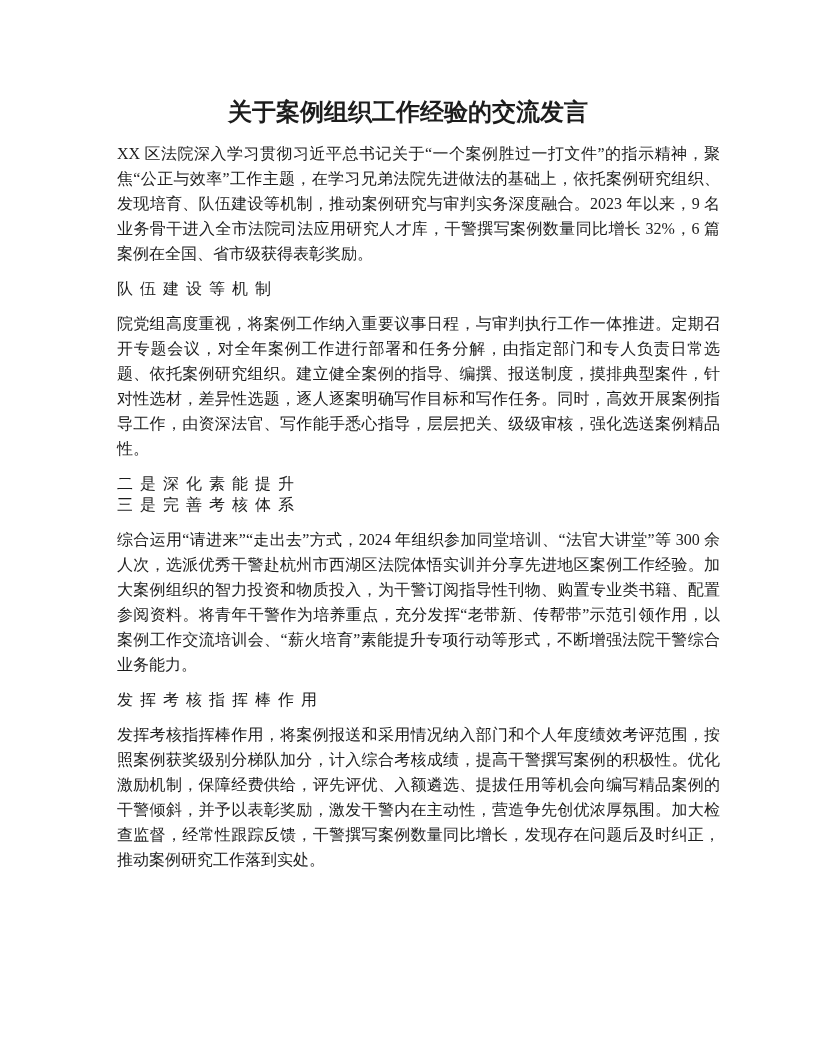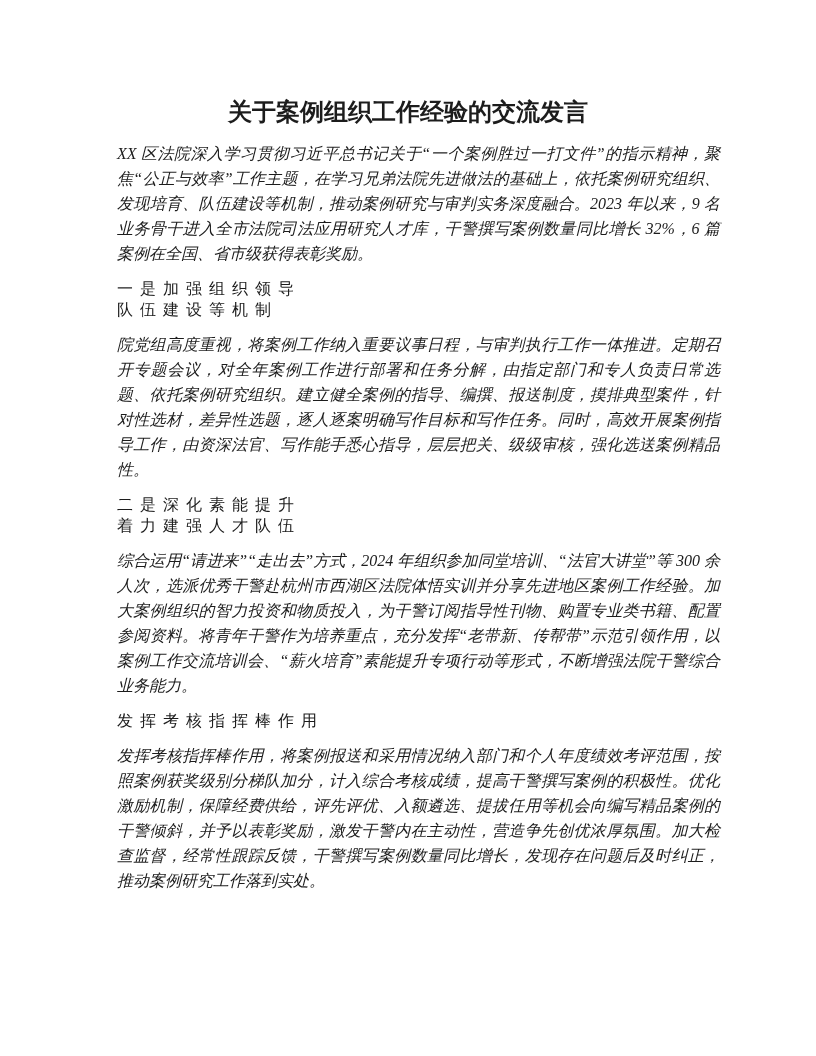--- a/index.html
+++ b/index.html
@@ -26,48 +26,46 @@
     margin: 0 0 12px 0;
   }
   .doc-body {
     display: block;
   }
   .para {
     font-size: 16px;
     line-height: 25px;
     text-align: justify;
     margin: 0 0 12px 21px;
-    font-style: italic;
   }
   .sec-heading {
     font-size: 16px;
     font-weight: 400;
     line-height: 21px;
     letter-spacing: 7px;
     margin: 0 0 12px 21px;
   }
   .sec-heading .heading-line {
     display: block;
   }
 </style>
 </head>
 <body>
 
 <div class="page">
   <h1 class="doc-title">关于案例组织工作经验的交流发言</h1>
   <main class="doc-body" id="doc-body">
       <p class="para">XX 区法院深入学习贯彻习近平总书记关于“一个案例胜过一打文件”的指示精神，聚焦“公正与效率”工作主题，在学习兄弟法院先进做法的基础上，依托案例研究组织、发现培育、队伍建设等机制，推动案例研究与审判实务深度融合。2023 年以来，9 名业务骨干进入全市法院司法应用研究人才库，干警撰写案例数量同比增长 32%，6 篇案例在全国、省市级获得表彰奖励。</p>
       <h2 class="sec-heading">
-        <span class="heading-line">一是加强组织领导</span>
         <span class="heading-line">队伍建设等机制</span>
       </h2>
       <p class="para">院党组高度重视，将案例工作纳入重要议事日程，与审判执行工作一体推进。定期召开专题会议，对全年案例工作进行部署和任务分解，由指定部门和专人负责日常选题、依托案例研究组织。建立健全案例的指导、编撰、报送制度，摸排典型案件，针对性选材，差异性选题，逐人逐案明确写作目标和写作任务。同时，高效开展案例指导工作，由资深法官、写作能手悉心指导，层层把关、级级审核，强化选送案例精品性。</p>
       <h2 class="sec-heading">
         <span class="heading-line">二是深化素能提升</span>
-        <span class="heading-line">着力建强人才队伍</span>
+        <span class="heading-line">三是完善考核体系</span>
       </h2>
       <p class="para">综合运用“请进来”“走出去”方式，2024 年组织参加同堂培训、“法官大讲堂”等 300 余人次，选派优秀干警赴杭州市西湖区法院体悟实训并分享先进地区案例工作经验。加大案例组织的智力投资和物质投入，为干警订阅指导性刊物、购置专业类书籍、配置参阅资料。将青年干警作为培养重点，充分发挥“老带新、传帮带”示范引领作用，以案例工作交流培训会、“薪火培育”素能提升专项行动等形式，不断增强法院干警综合业务能力。</p>
       <h2 class="sec-heading">
         <span class="heading-line">发挥考核指挥棒作用</span>
       </h2>
       <p class="para">发挥考核指挥棒作用，将案例报送和采用情况纳入部门和个人年度绩效考评范围，按照案例获奖级别分梯队加分，计入综合考核成绩，提高干警撰写案例的积极性。优化激励机制，保障经费供给，评先评优、入额遴选、提拔任用等机会向编写精品案例的干警倾斜，并予以表彰奖励，激发干警内在主动性，营造争先创优浓厚氛围。加大检查监督，经常性跟踪反馈，干警撰写案例数量同比增长，发现存在问题后及时纠正，推动案例研究工作落到实处。</p>
     </main>
 </div>
 
 </body></html>

